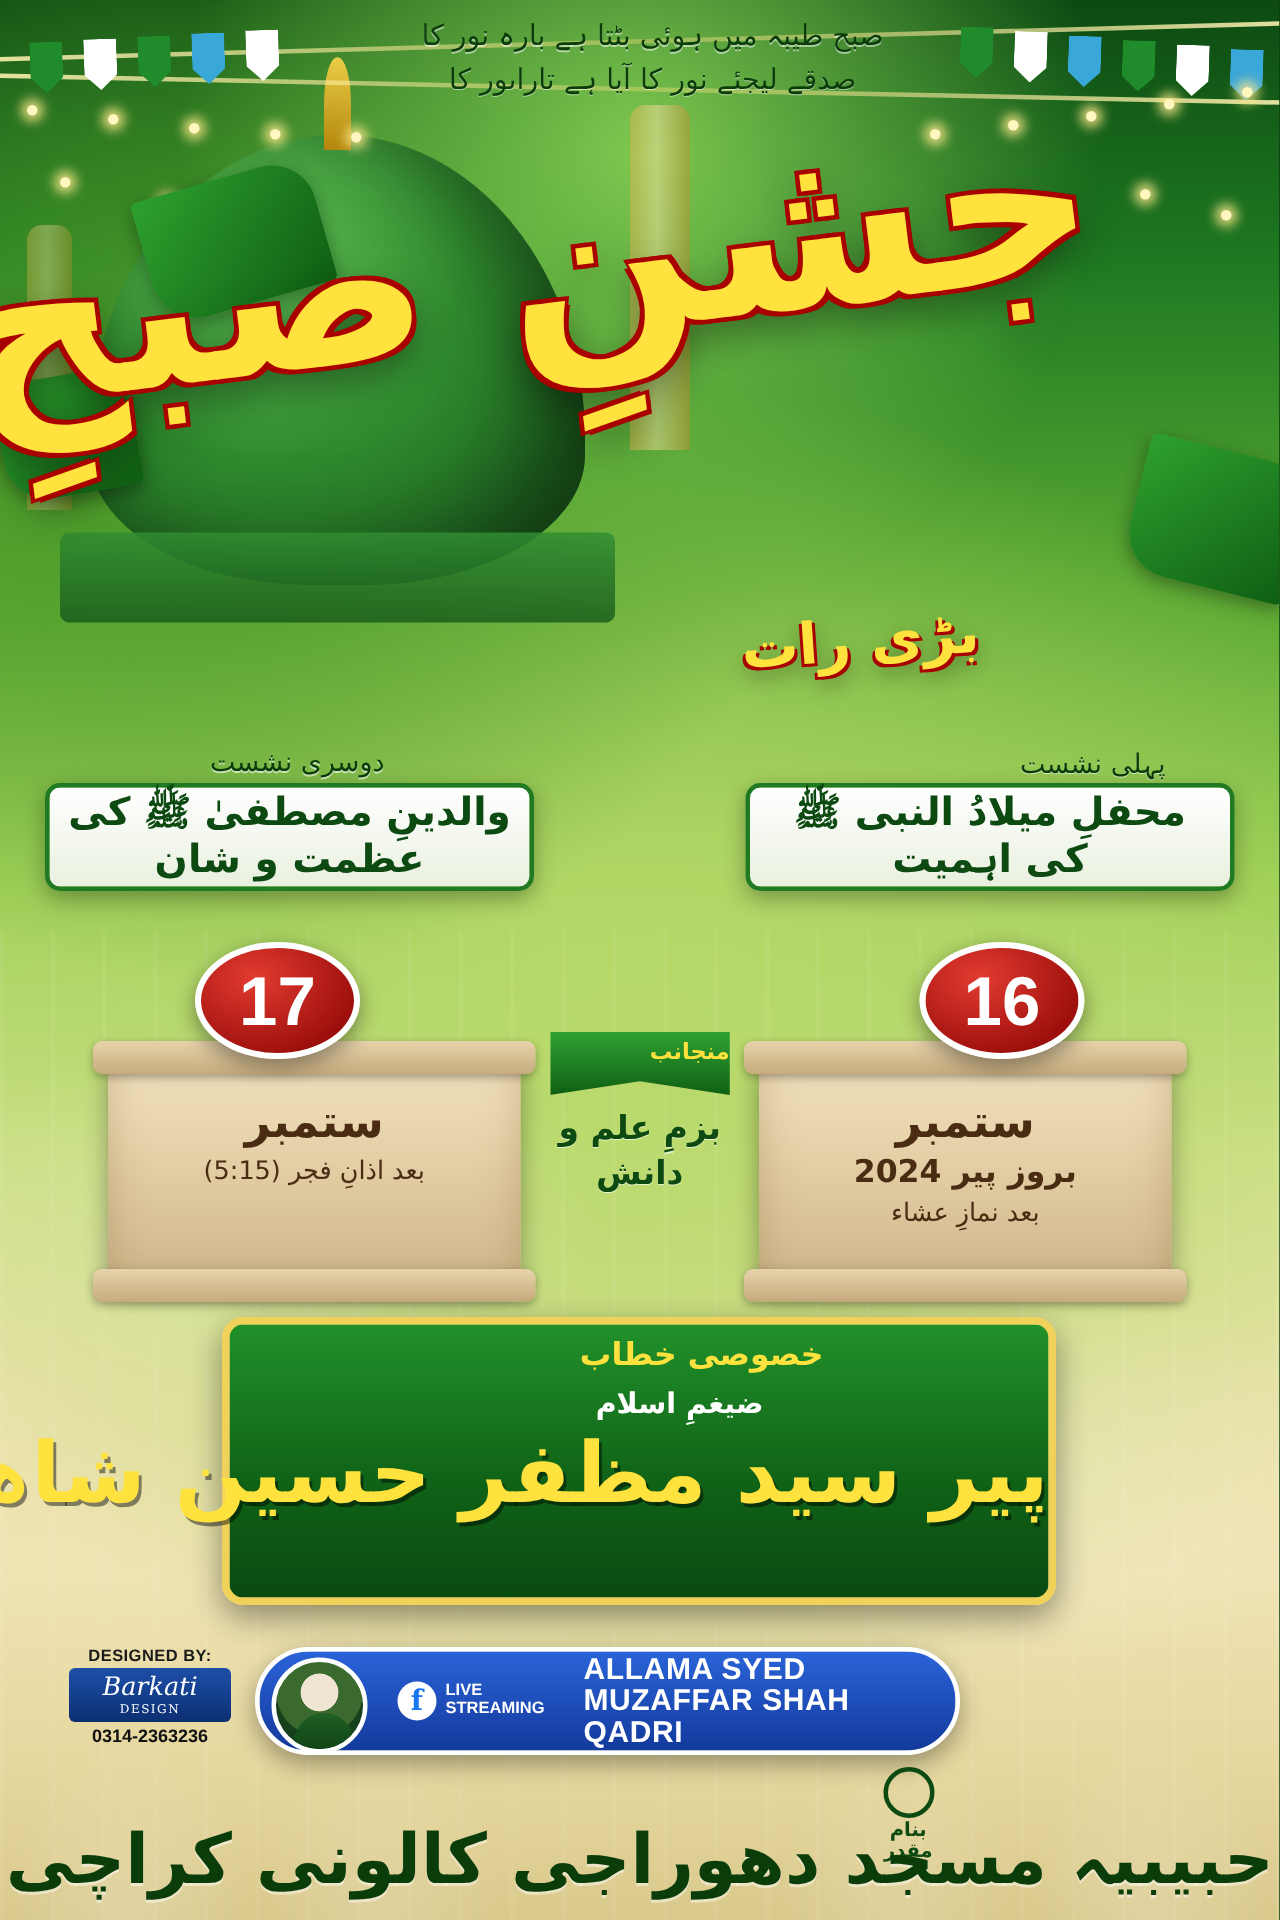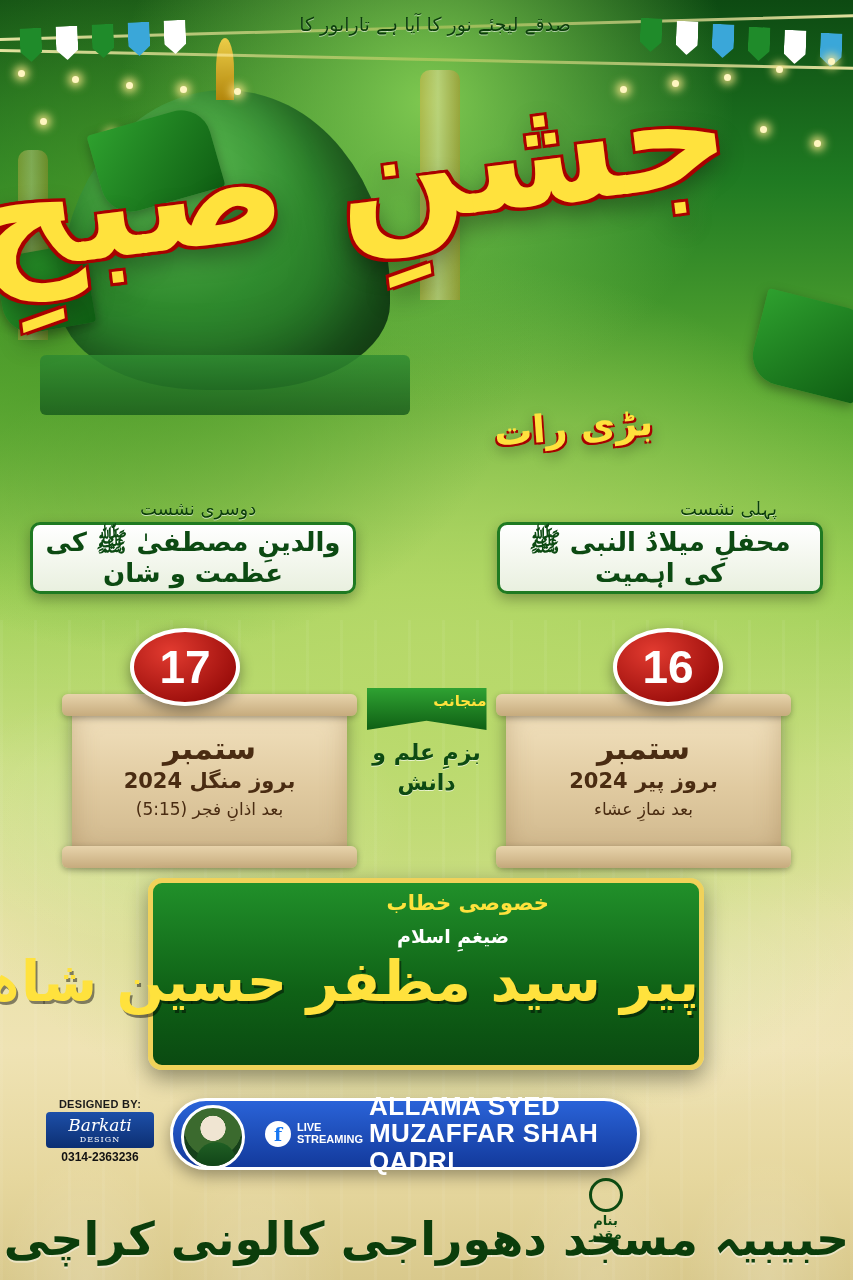--- a/index.html
+++ b/index.html
@@ -275,22 +275,22 @@
     margin-left: 92px;
   }
   .fb-circle {
     width: 26px; height: 26px; border-radius:50%;
     background:#fff; color:#1877f2; font-weight:bold; font-size:19px;
     display:flex; align-items:center; justify-content:center;
     font-family:"DejaVu Serif", serif;
   }
   .fb-text { color:#fff; font-size: 11px; font-weight:bold; line-height:1.05; }
   .live-name {
-    color:#fff; font-weight:bold; font-size: 26px; line-height:1.05;
-    margin-left: 6px; letter-spacing:.4px;
+    color:#fff; font-weight:bold; font-size: 20px; line-height:1.05;
+    margin-left: 26px; letter-spacing:.4px;
   }
   .speaker-photo {
     position:absolute; left: 8px; top: 4px; width: 64px; height: 64px;
     border-radius: 50%;
     background: radial-gradient(circle at 50% 35%, #f0e5d2 0 26%, #3b6a2e 27% 60%, #16401a 61% 100%);
     border: 3px solid #ffffff;
     overflow:hidden;
   }
   .speaker-photo::after {
     content:""; position:absolute; left: 12px; top: 34px; width: 40px; height: 34px;
@@ -366,20 +366,21 @@
     <div class="bulb" style="left:40px;top:118px"></div>
     <div class="bulb" style="left:108px;top:132px"></div>
     <div class="bulb" style="left:760px;top:126px"></div>
     <div class="bulb" style="left:814px;top:140px"></div>
   </div>
   <div class="green-flag" style="left:96px;top:118px;width:120px;height:86px;transform:rotate(-16deg)"></div>
   <div class="green-flag" style="left:756px;top:300px;width:110px;height:92px;transform:rotate(14deg)"></div>
   <div class="green-flag" style="left:0px;top:250px;width:90px;height:80px;transform:rotate(-10deg)"></div>
 
   <div class="couplet">
+    <div>صبح طیبہ میں ہوئی بٹتا ہے بارہ نور کا</div>
     <div>صدقے لیجئے نور کا آیا ہے تاراںور کا</div>
   </div>
 
   <div class="title-wrap">
     <div class="title-main">جشنِ صبحِ بہاراں</div>
     <div class="title-sub">بڑی رات</div>
   </div>
 
   <div class="sessions">
     <div class="session-tag tag-right">پہلی نشست</div>
@@ -398,21 +399,20 @@
         <div class="scroll-month">ستمبر</div>
         <div class="scroll-day">بروز پیر 2024</div>
         <div class="scroll-time">بعد نمازِ عشاء</div>
       </div>
     </div>
     <div class="date-badge badge-right">16</div>
 
     <div class="scroll left">
       <div class="scroll-body">
         <div class="scroll-month">ستمبر</div>
-        <div class="scroll-day">بروز منگل 2024</div>
         <div class="scroll-time">بعد اذانِ فجر (5:15)</div>
       </div>
     </div>
     <div class="date-badge badge-left">17</div>
 
     <div class="mid-ribbon">منجانب</div>
     <div class="mid-text">بزمِ علم و دانش</div>
   </div>
 
   <div class="speaker-panel">

